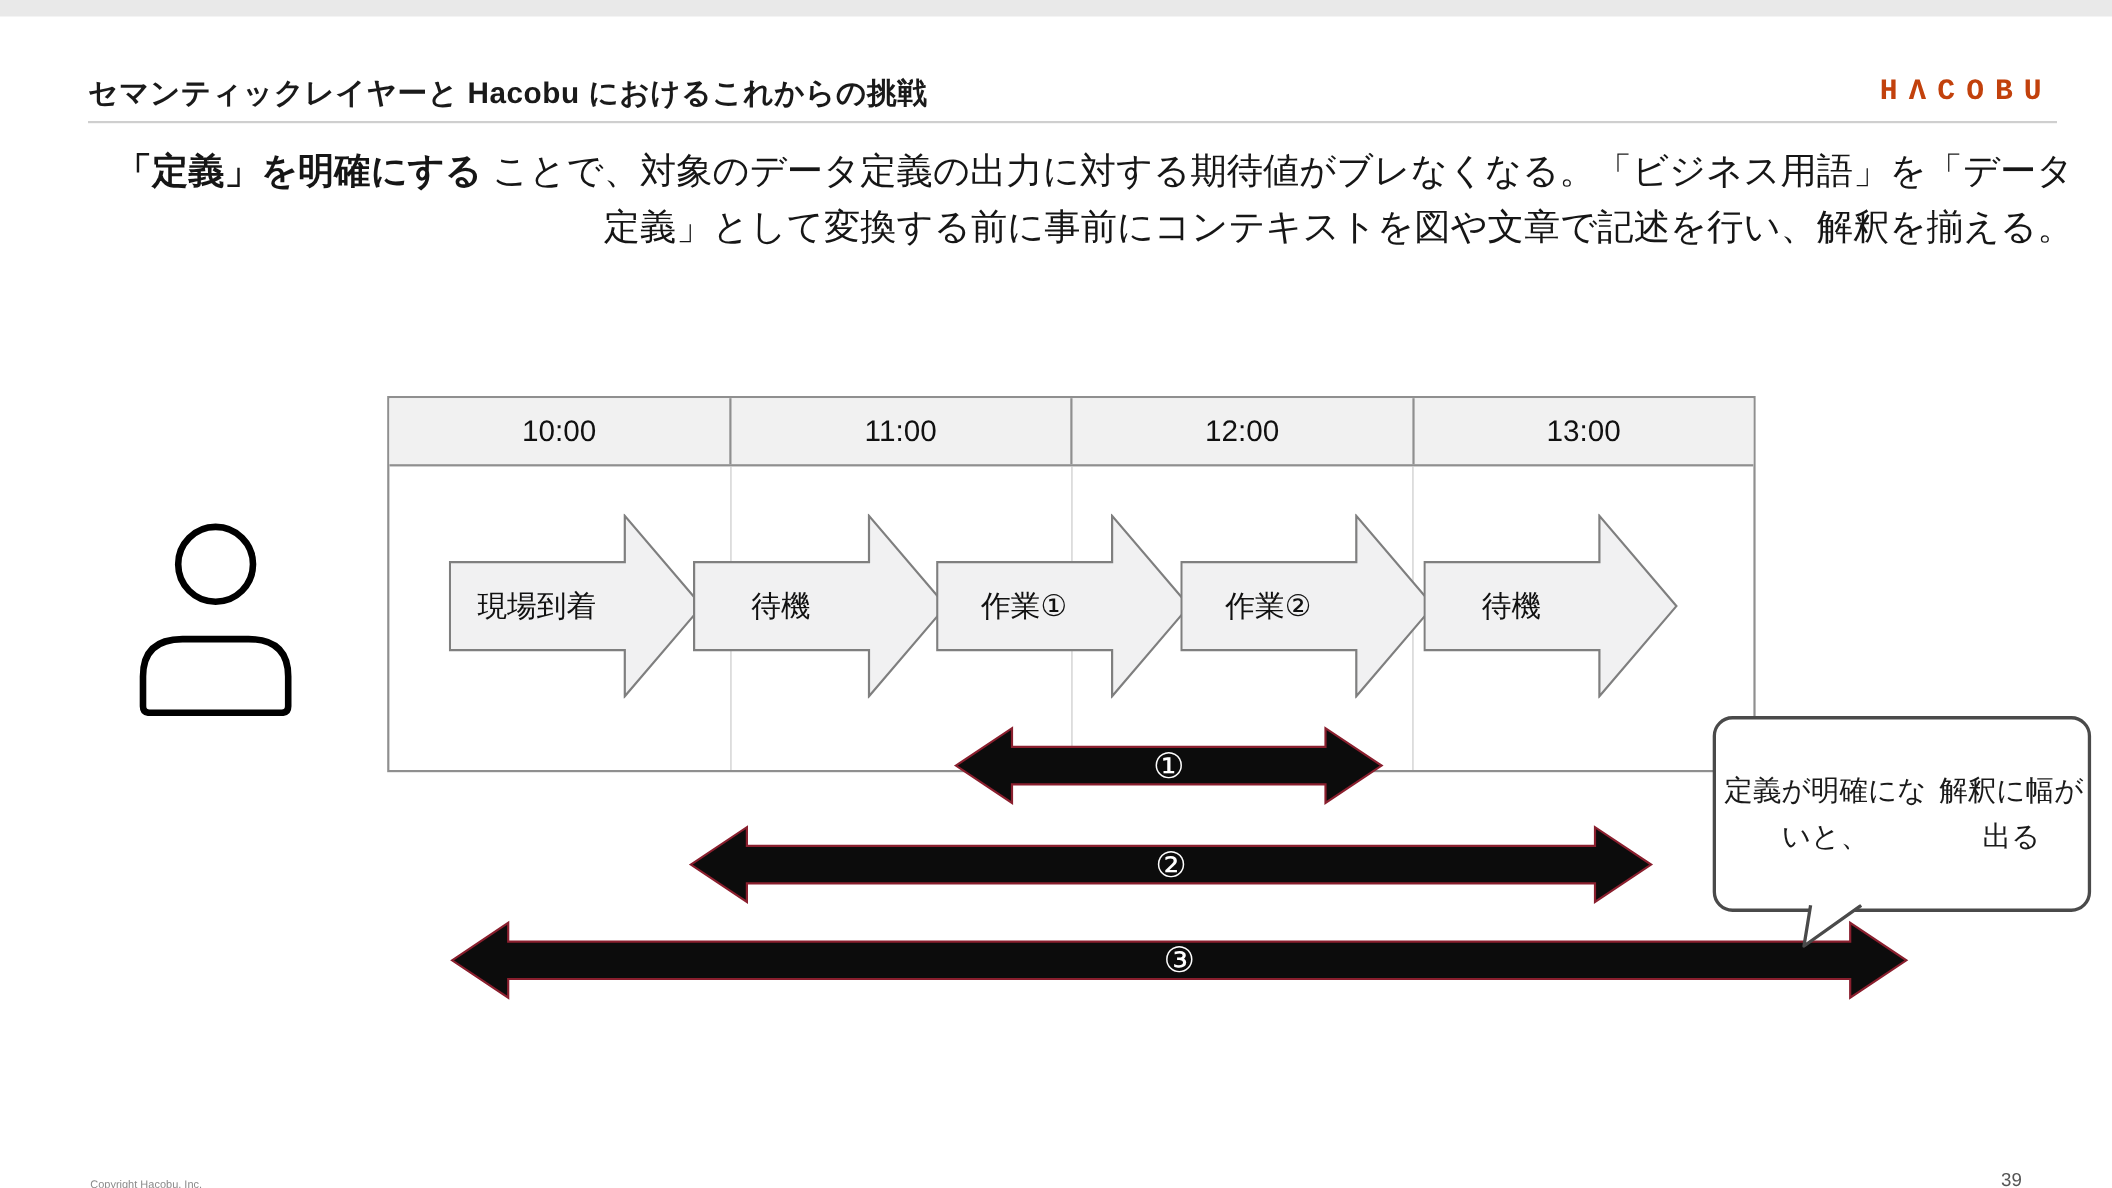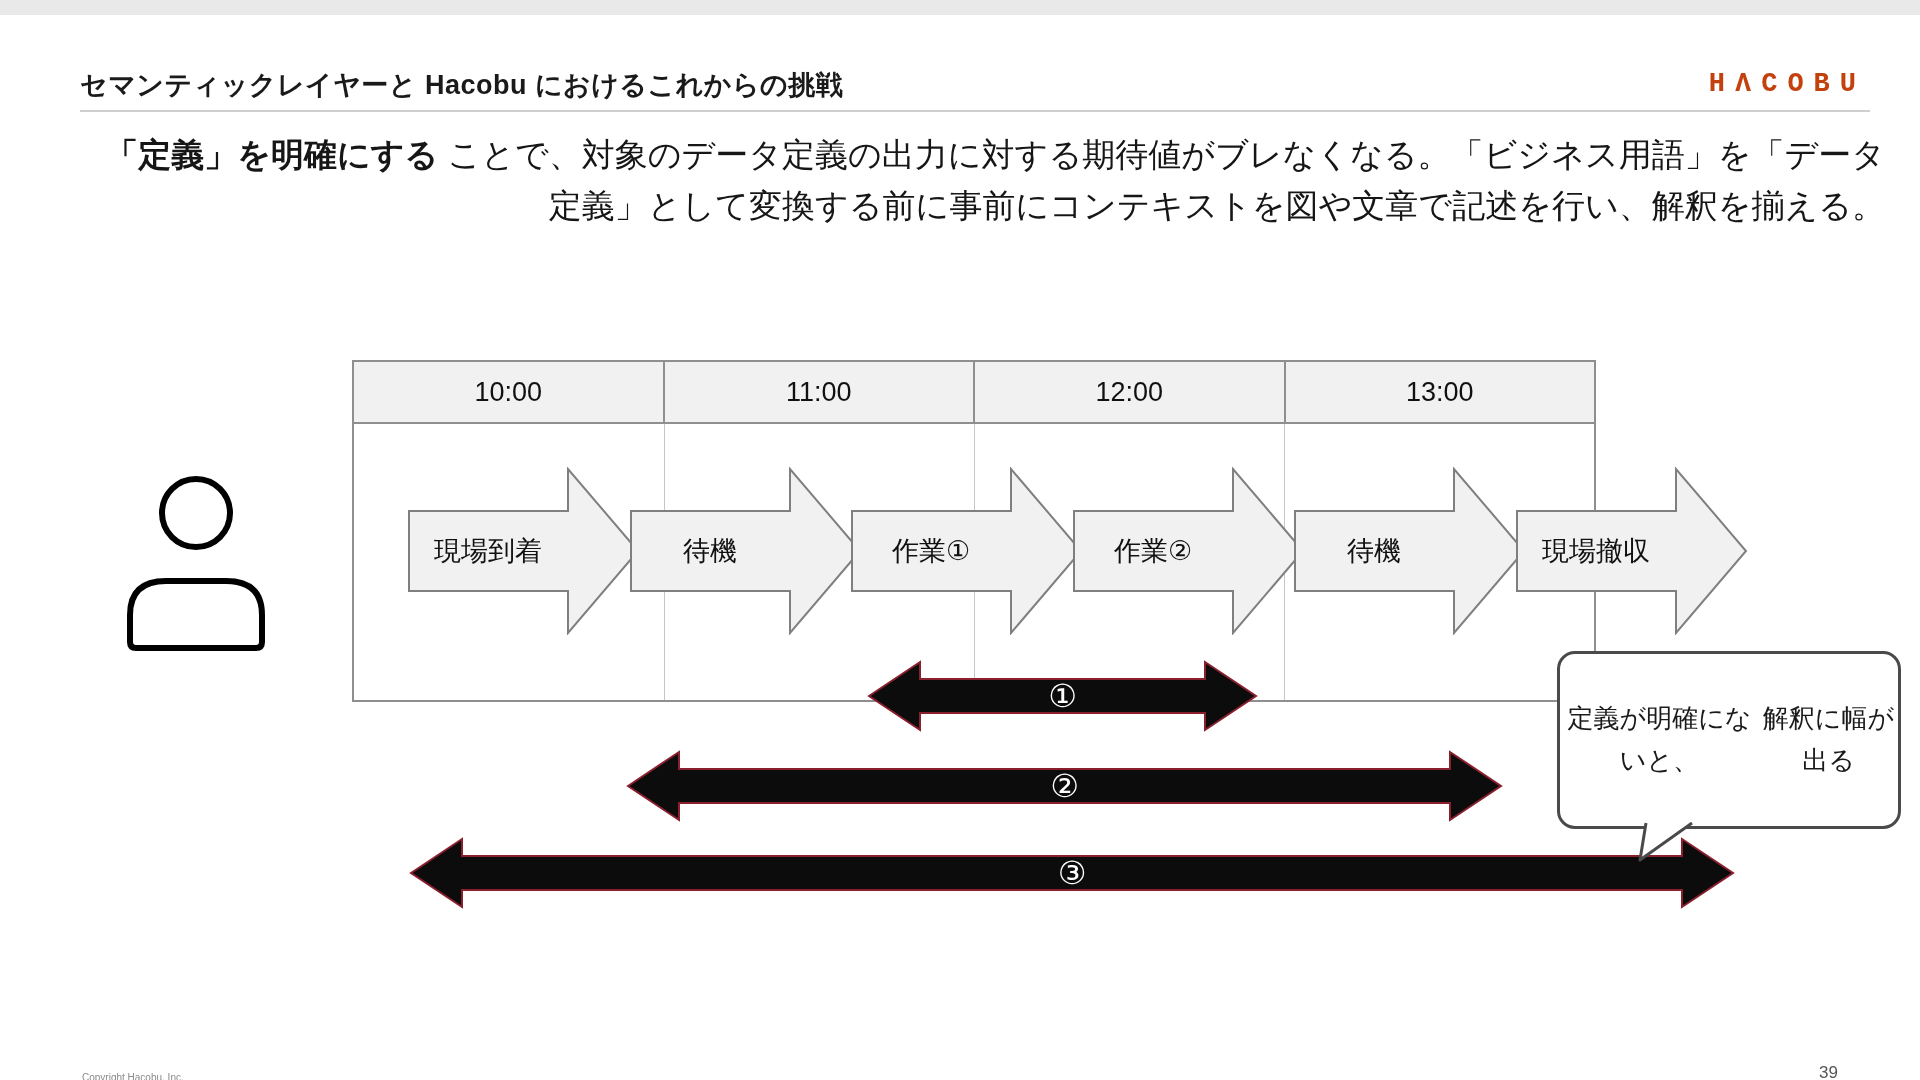--- a/index.html
+++ b/index.html
@@ -103,26 +103,20 @@
         <polygon points="1,44 160,44 160,2 230,84 160,166 160,124 1,124" fill="#f1f1f2" stroke="#7f7f7f" stroke-width="2"></polygon>
       </svg>
     <span class="step-label">作業②</span>
   </div>
   <div class="step" style="left:1294px;">
     <svg viewBox="0 0 232 168">
         <polygon points="1,44 160,44 160,2 230,84 160,166 160,124 1,124" fill="#f1f1f2" stroke="#7f7f7f" stroke-width="2"></polygon>
       </svg>
     <span class="step-label">待機</span>
   </div>
-  <div class="step" style="left:1516px;">
-    <svg viewBox="0 0 232 168">
-        <polygon points="1,44 160,44 160,2 230,84 160,166 160,124 1,124" fill="#f1f1f2" stroke="#7f7f7f" stroke-width="2"></polygon>
-      </svg>
-    <span class="step-label">現場撤収</span>
-  </div>
 
   <div class="span-arrow" style="left:866px; top:644px; width:393px;">
     <svg viewBox="0 0 393 74">
         <polygon points="3,37 54,3 54,20 339,20 339,3 390,37 339,71 339,54 54,54 54,71" fill="#0c0c0c" stroke="#8a1f2e" stroke-width="2"></polygon>
       </svg>
     <span class="span-label">①</span>
   </div>
   <div class="span-arrow" style="left:625px; top:734px; width:879px;">
     <svg viewBox="0 0 879 74">
         <polygon points="3,37 54,3 54,20 825,20 825,3 876,37 825,71 825,54 54,54 54,71" fill="#0c0c0c" stroke="#8a1f2e" stroke-width="2"></polygon>

